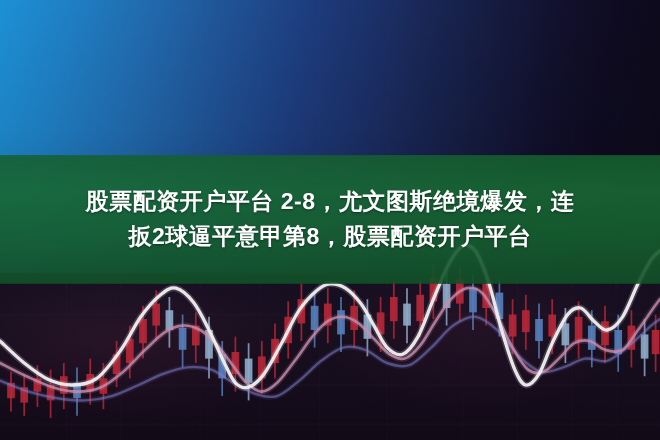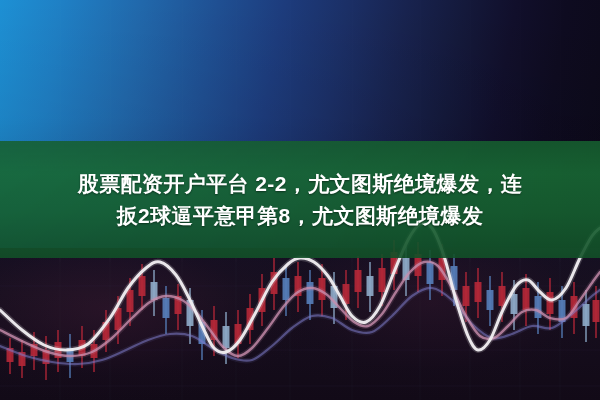--- a/index.html
+++ b/index.html
@@ -385,17 +385,17 @@
           <path d="M 0 330 C 4 332, 16 338.3333333333333, 24 342 C 32 345.6666666666667, 40.333333333333336 349.6666666666667, 48 352 C 55.666666666666664 354.3333333333333, 62.666666666666664 356, 70 356 C 77.33333333333333 356, 85 355, 92 352 C 99 349, 105.33333333333333 343.6666666666667, 112 338 C 118.66666666666667 332.3333333333333, 125.66666666666667 324, 132 318 C 138.33333333333334 312, 144.33333333333334 305.6666666666667, 150 302 C 155.66666666666666 298.3333333333333, 160.66666666666666 296.3333333333333, 166 296 C 171.33333333333334 295.6666666666667, 177 297.3333333333333, 182 300 C 187 302.6666666666667, 191.33333333333334 307, 196 312 C 200.66666666666666 317, 205.33333333333334 324, 210 330 C 214.66666666666666 336, 219.33333333333334 343.6666666666667, 224 348 C 228.66666666666666 352.3333333333333, 233.33333333333334 356, 238 356 C 242.66666666666666 356, 247 352.6666666666667, 252 348 C 257 343.3333333333333, 262.6666666666667 335, 268 328 C 273.3333333333333 321, 279 312, 284 306 C 289 300, 293.3333333333333 295, 298 292 C 302.6666666666667 289, 307.3333333333333 287.6666666666667, 312 288 C 316.6666666666667 288.3333333333333, 321.3333333333333 290.6666666666667, 326 294 C 330.6666666666667 297.3333333333333, 335.3333333333333 303.3333333333333, 340 308 C 344.6666666666667 312.6666666666667, 349.3333333333333 319, 354 322 C 358.6666666666667 325, 363.3333333333333 327.3333333333333, 368 326 C 372.6666666666667 324.6666666666667, 377.3333333333333 319.6666666666667, 382 314 C 386.6666666666667 308.3333333333333, 391.3333333333333 299, 396 292 C 400.6666666666667 285, 405.3333333333333 277, 410 272 C 414.6666666666667 267, 419.3333333333333 263, 424 262 C 428.6666666666667 261, 433.3333333333333 261.6666666666667, 438 266 C 442.6666666666667 270.3333333333333, 447.3333333333333 279.6666666666667, 452 288 C 456.6666666666667 296.3333333333333, 461.3333333333333 308, 466 316 C 470.6666666666667 324, 475.3333333333333 332.3333333333333, 480 336 C 484.6666666666667 339.6666666666667, 489.3333333333333 339.6666666666667, 494 338 C 498.6666666666667 336.3333333333333, 503.3333333333333 330.3333333333333, 508 326 C 512.6666666666666 321.6666666666667, 517.3333333333334 314.6666666666667, 522 312 C 526.6666666666666 309.3333333333333, 531.3333333333334 309, 536 310 C 540.6666666666666 311, 545 316.6666666666667, 550 318 C 555 319.3333333333333, 561 321, 566 318 C 571 315, 575.3333333333334 306.3333333333333, 580 300 C 584.6666666666666 293.6666666666667, 590.6666666666666 284.6666666666667, 594 280 C 597.3333333333334 275.3333333333333, 599 273.3333333333333, 600 272" fill="none" stroke="#c98fae" stroke-width="2.4" opacity="0.8" stroke-linecap="round" stroke-linejoin="round"></path>
           <path d="M 0 310 C 3.6666666666666665 313.3333333333333, 14.666666666666668 324.1666666666667, 22 330 C 29.333333333333332 335.8333333333333, 36.666666666666664 341.6666666666667, 44 345 C 51.333333333333336 348.3333333333333, 58.666666666666664 350.1666666666667, 66 350 C 73.33333333333333 349.8333333333333, 80.66666666666667 349.3333333333333, 88 344 C 95.33333333333333 338.6666666666667, 103.33333333333333 327.3333333333333, 110 318 C 116.66666666666667 308.6666666666667, 122 296.3333333333333, 128 288 C 134 279.6666666666667, 140.66666666666666 272.3333333333333, 146 268 C 151.33333333333334 263.6666666666667, 155 260.8333333333333, 160 262 C 165 263.1666666666667, 171 268.6666666666667, 176 275 C 181 281.3333333333333, 185.33333333333334 290.8333333333333, 190 300 C 194.66666666666666 309.1666666666667, 200 322, 204 330 C 208 338, 210.33333333333334 344.3333333333333, 214 348 C 217.66666666666666 351.6666666666667, 221.66666666666666 353.3333333333333, 226 352 C 230.33333333333334 350.6666666666667, 235 346.6666666666667, 240 340 C 245 333.3333333333333, 250.66666666666666 321.6666666666667, 256 312 C 261.3333333333333 302.3333333333333, 266.6666666666667 290, 272 282 C 277.3333333333333 274, 283.3333333333333 268, 288 264 C 292.6666666666667 260, 295.6666666666667 258.3333333333333, 300 258 C 304.3333333333333 257.6666666666667, 309.3333333333333 259, 314 262 C 318.6666666666667 265, 323.6666666666667 270.3333333333333, 328 276 C 332.3333333333333 281.6666666666667, 336 289.3333333333333, 340 296 C 344 302.6666666666667, 347.6666666666667 311.6666666666667, 352 316 C 356.3333333333333 320.3333333333333, 361.3333333333333 323.6666666666667, 366 322 C 370.6666666666667 320.3333333333333, 375.3333333333333 314.3333333333333, 380 306 C 384.6666666666667 297.6666666666667, 389.3333333333333 283, 394 272 C 398.6666666666667 261, 403.6666666666667 248, 408 240 C 412.3333333333333 232, 416 226, 420 224 C 424 222, 428 222.66666666666666, 432 228 C 436 233.33333333333334, 440 244, 444 256 C 448 268, 452 286.6666666666667, 456 300 C 460 313.3333333333333, 464.3333333333333 327.6666666666667, 468 336 C 471.6666666666667 344.3333333333333, 474.3333333333333 349.3333333333333, 478 350 C 481.6666666666667 350.6666666666667, 486 346.3333333333333, 490 340 C 494 333.6666666666667, 497.6666666666667 321, 502 312 C 506.3333333333333 303, 511.6666666666667 291.3333333333333, 516 286 C 520.3333333333334 280.6666666666667, 524 279, 528 280 C 532 281, 536 288.6666666666667, 540 292 C 544 295.3333333333333, 547.6666666666666 300.6666666666667, 552 300 C 556.3333333333334 299.3333333333333, 561.3333333333334 295, 566 288 C 570.6666666666666 281, 575.6666666666666 266.6666666666667, 580 258 C 584.3333333333334 249.33333333333334, 588.6666666666666 241, 592 236 C 595.3333333333334 231, 598.6666666666666 229.33333333333334, 600 228" fill="none" stroke="#f0ecef" stroke-width="6" opacity="0.194" stroke-linecap="round" stroke-linejoin="round" filter="url(#lineBlur)"></path>
           <path d="M 0 310 C 3.6666666666666665 313.3333333333333, 14.666666666666668 324.1666666666667, 22 330 C 29.333333333333332 335.8333333333333, 36.666666666666664 341.6666666666667, 44 345 C 51.333333333333336 348.3333333333333, 58.666666666666664 350.1666666666667, 66 350 C 73.33333333333333 349.8333333333333, 80.66666666666667 349.3333333333333, 88 344 C 95.33333333333333 338.6666666666667, 103.33333333333333 327.3333333333333, 110 318 C 116.66666666666667 308.6666666666667, 122 296.3333333333333, 128 288 C 134 279.6666666666667, 140.66666666666666 272.3333333333333, 146 268 C 151.33333333333334 263.6666666666667, 155 260.8333333333333, 160 262 C 165 263.1666666666667, 171 268.6666666666667, 176 275 C 181 281.3333333333333, 185.33333333333334 290.8333333333333, 190 300 C 194.66666666666666 309.1666666666667, 200 322, 204 330 C 208 338, 210.33333333333334 344.3333333333333, 214 348 C 217.66666666666666 351.6666666666667, 221.66666666666666 353.3333333333333, 226 352 C 230.33333333333334 350.6666666666667, 235 346.6666666666667, 240 340 C 245 333.3333333333333, 250.66666666666666 321.6666666666667, 256 312 C 261.3333333333333 302.3333333333333, 266.6666666666667 290, 272 282 C 277.3333333333333 274, 283.3333333333333 268, 288 264 C 292.6666666666667 260, 295.6666666666667 258.3333333333333, 300 258 C 304.3333333333333 257.6666666666667, 309.3333333333333 259, 314 262 C 318.6666666666667 265, 323.6666666666667 270.3333333333333, 328 276 C 332.3333333333333 281.6666666666667, 336 289.3333333333333, 340 296 C 344 302.6666666666667, 347.6666666666667 311.6666666666667, 352 316 C 356.3333333333333 320.3333333333333, 361.3333333333333 323.6666666666667, 366 322 C 370.6666666666667 320.3333333333333, 375.3333333333333 314.3333333333333, 380 306 C 384.6666666666667 297.6666666666667, 389.3333333333333 283, 394 272 C 398.6666666666667 261, 403.6666666666667 248, 408 240 C 412.3333333333333 232, 416 226, 420 224 C 424 222, 428 222.66666666666666, 432 228 C 436 233.33333333333334, 440 244, 444 256 C 448 268, 452 286.6666666666667, 456 300 C 460 313.3333333333333, 464.3333333333333 327.6666666666667, 468 336 C 471.6666666666667 344.3333333333333, 474.3333333333333 349.3333333333333, 478 350 C 481.6666666666667 350.6666666666667, 486 346.3333333333333, 490 340 C 494 333.6666666666667, 497.6666666666667 321, 502 312 C 506.3333333333333 303, 511.6666666666667 291.3333333333333, 516 286 C 520.3333333333334 280.6666666666667, 524 279, 528 280 C 532 281, 536 288.6666666666667, 540 292 C 544 295.3333333333333, 547.6666666666666 300.6666666666667, 552 300 C 556.3333333333334 299.3333333333333, 561.3333333333334 295, 566 288 C 570.6666666666666 281, 575.6666666666666 266.6666666666667, 580 258 C 584.3333333333334 249.33333333333334, 588.6666666666666 241, 592 236 C 595.3333333333334 231, 598.6666666666666 229.33333333333334, 600 228" fill="none" stroke="#f0ecef" stroke-width="3" opacity="0.97" stroke-linecap="round" stroke-linejoin="round"></path>
         </g>
     </g>
   </svg>
 
   <div id="band"></div>
 
   <div id="bandText">
-    <div class="headline">股票配资开户平台 2-2，尤文图斯绝境爆发，连</div>
-    <div class="headline">扳2球逼平意甲第8，尤文图斯绝境爆发</div>
+    <div class="headline">股票配资开户平台 2-8，尤文图斯绝境爆发，连</div>
+    <div class="headline">扳2球逼平意甲第8，股票配资开户平台</div>
   </div>
 
 </div>
 
 </body></html>

